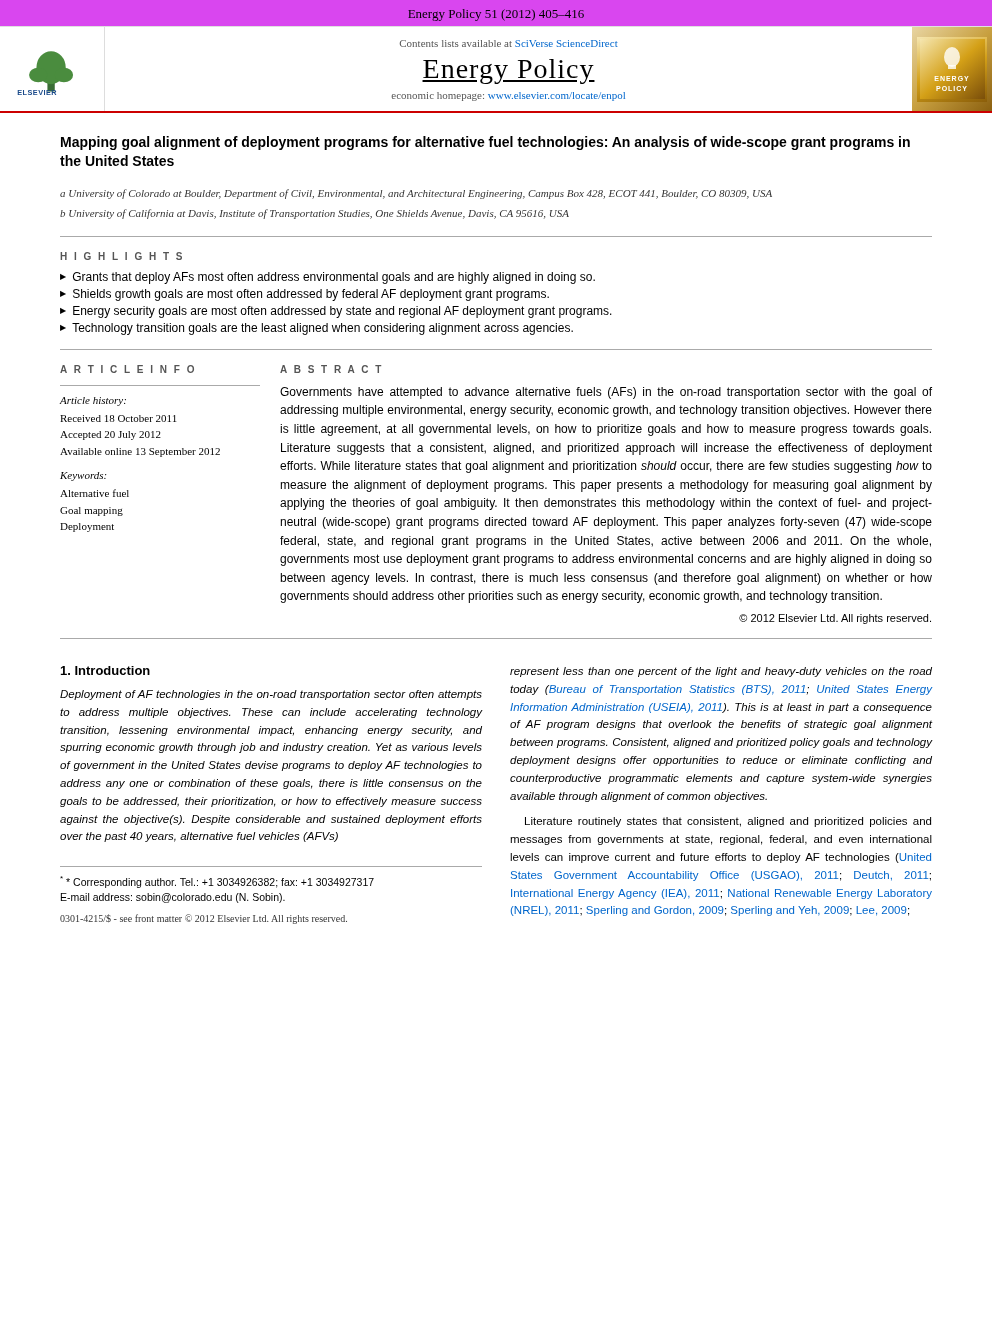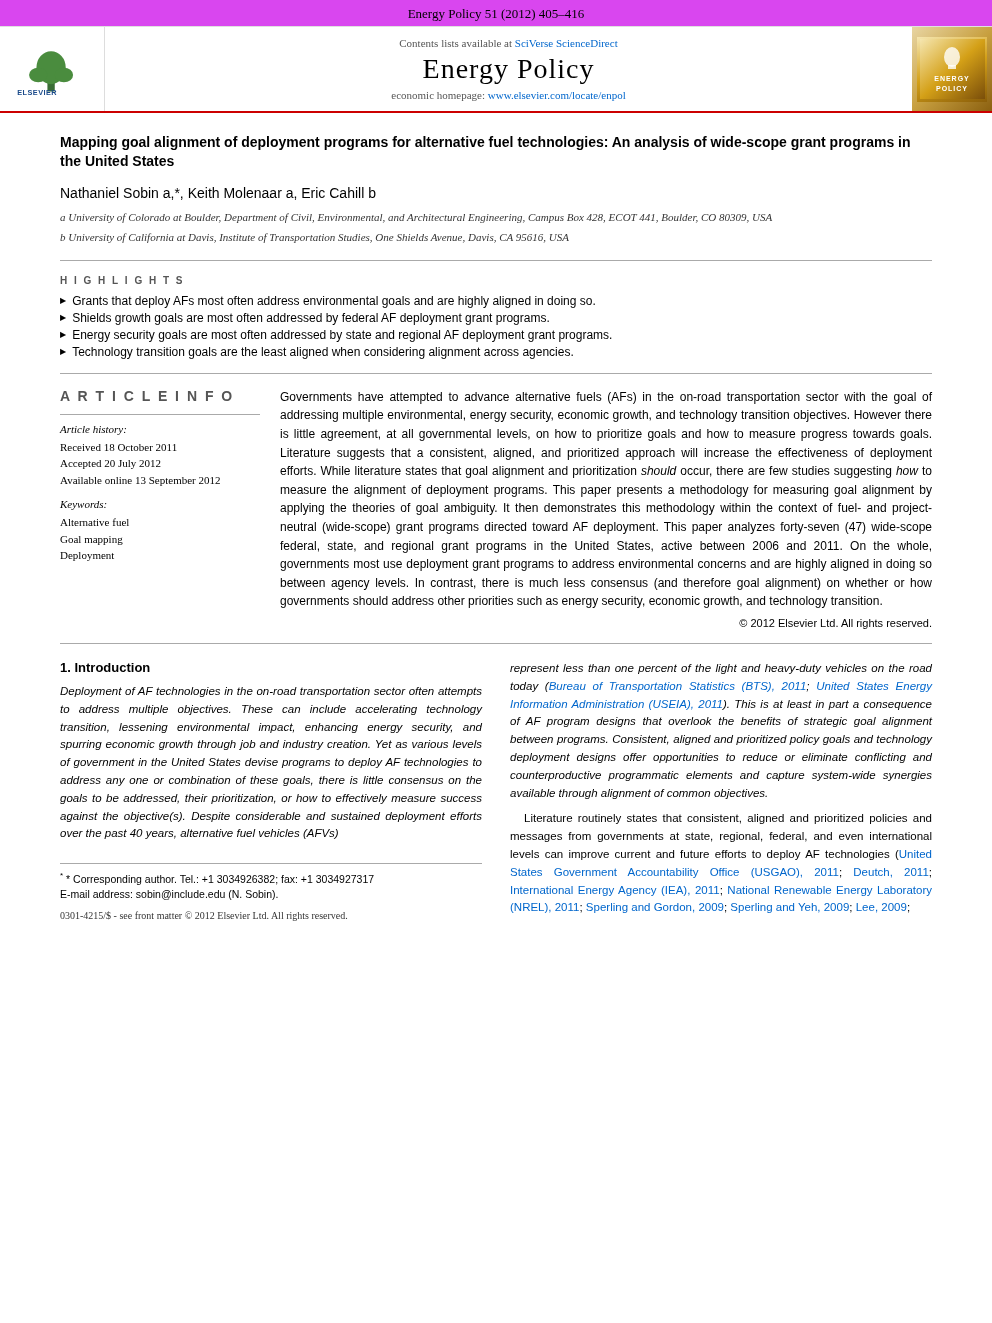--- a/index.html
+++ b/index.html
@@ -50,20 +50,21 @@
     .contents-line a {
       color: #0066cc;
       text-decoration: none;
     }
     .journal-title {
       font-size: 28px;
       font-family: 'Times New Roman', serif;
       color: #000;
       font-weight: normal;
       letter-spacing: 1px;
+      text-decoration: underline;
     }
     .journal-homepage {
       font-size: 11px;
       color: #555;
       margin-top: 4px;
     }
     .journal-homepage a {
       color: #0066cc;
       text-decoration: none;
     }
@@ -167,21 +168,21 @@
     .col-left {
       width: 200px;
       flex-shrink: 0;
     }
     .col-right {
       flex: 1;
     }
 
     
     .article-info-label {
-      font-size: 14px;
+      font-size: 10px;
       font-family: Arial, sans-serif;
       letter-spacing: 2px;
       text-transform: uppercase;
       color: #555;
       font-weight: bold;
       margin-bottom: 10px;
     }
     .article-history-label {
       font-size: 11px;
       font-style: italic;
@@ -232,21 +233,21 @@
       font-size: 11px;
       text-align: right;
       margin-top: 6px;
       font-family: Arial, sans-serif;
     }
 
     
     .body-two-col {
       display: flex;
       gap: 28px;
-      margin-top: 16px;
+      margin-top: 24px;
       justify-content: flex-end;
     }
     .body-col {
       flex: 1;
     }
 
     
     .section-heading {
       font-size: 13px;
       font-family: Arial, sans-serif;
@@ -353,23 +354,20 @@
         <text x="32" y="52" font-size="7" font-family="Arial" font-weight="bold" fill="#fff" text-anchor="middle" letter-spacing="1">POLICY</text>
       </svg>
     </div>
   </div>
 </div>
 
 <div class="main-content">
 
   <div class="article-title">Mapping goal alignment of deployment programs for alternative fuel technologies: An analysis of wide-scope grant programs in the United States</div>
 
-  <div class="authors">
-    <span>Nathaniel Sobin a,*, Keith Molenaar a, Eric Cahill b</span>
-  </div>
 
   <div class="affiliations">a University of Colorado at Boulder, Department of Civil, Environmental, and Architectural Engineering, Campus Box 428, ECOT 441, Boulder, CO 80309, USA</div>
   <div class="affiliations">b University of California at Davis, Institute of Transportation Studies, One Shields Avenue, Davis, CA 95616, USA</div>
 
   <hr class="divider">
 
   <div>
     <div class="section-label">H I G H L I G H T S</div>
     <ul class="highlights-list">
       <li>
@@ -398,20 +396,21 @@
       <div class="article-history-item">Received 18 October 2011</div>
       <div class="article-history-item">Accepted 20 July 2012</div>
       <div class="article-history-item">Available online 13 September 2012</div>
       <div class="keywords-label">Keywords:</div>
       <div class="keyword-item">Alternative fuel</div>
       <div class="keyword-item">Goal mapping</div>
       <div class="keyword-item">Deployment</div>
     </div>
 
     <div class="col-right">
+      <div class="abstract-label">A B S T R A C T</div>
       <div class="abstract-text">
         Governments have attempted to advance alternative fuels (AFs) in the on-road transportation sector with the goal of addressing multiple environmental, energy security, economic growth, and technology transition objectives. However there is little agreement, at all governmental levels, on how to prioritize goals and how to measure progress towards goals. Literature suggests that a consistent, aligned, and prioritized approach will increase the effectiveness of deployment efforts. While literature states that goal alignment and prioritization <em>should</em> occur, there are few studies suggesting <em>how</em> to measure the alignment of deployment programs. This paper presents a methodology for measuring goal alignment by applying the theories of goal ambiguity. It then demonstrates this methodology within the context of fuel- and project-neutral (wide-scope) grant programs directed toward AF deployment. This paper analyzes forty-seven (47) wide-scope federal, state, and regional grant programs in the United States, active between 2006 and 2011. On the whole, governments most use deployment grant programs to address environmental concerns and are highly aligned in doing so between agency levels. In contrast, there is much less consensus (and therefore goal alignment) on whether or how governments should address other priorities such as energy security, economic growth, and technology transition.
       </div>
       <div class="copyright-line">© 2012 Elsevier Ltd. All rights reserved.</div>
     </div>
   </div>
 
   <hr class="divider">
 
   <div class="body-two-col">
@@ -420,21 +419,21 @@
       <div class="section-heading">1.  Introduction</div>
       <div class="body-text">
         <p>Deployment of AF technologies in the on-road transportation sector often attempts to address multiple objectives. These can include accelerating technology transition, lessening environmental impact, enhancing energy security, and spurring economic growth through job and industry creation. Yet as various levels of government in the United States devise programs to deploy AF technologies to address any one or combination of these goals, there is little consensus on the goals to be addressed, their prioritization, or how to effectively measure success against the objective(s). Despite considerable and sustained deployment efforts over the past 40 years, alternative fuel vehicles (AFVs)</p>
       </div>
 
       <div class="footnote-area">
         <div class="footnote-text">
           <sup>*</sup>
           <span>* Corresponding author. Tel.: +1 3034926382; fax: +1 3034927317</span>
         </div>
-        <div class="footnote-text">E-mail address: sobin@include.edu (N. Sobin).</div>
+        <div class="footnote-text">E-mail address: sobin@colorado.edu (N. Sobin).</div>
         <div class="bottom-note">0301-4215/$ - see front matter © 2012 Elsevier Ltd. All rights reserved.</div>
       </div>
     </div>
 
     <div class="body-col">
       <div class="body-text">
         <p>represent less than one percent of the light and heavy-duty vehicles on the road today (<a class="link-blue">Bureau of Transportation Statistics (BTS), 2011</a>; <a class="link-blue">United States Energy Information Administration (USEIA), 2011</a>). This is at least in part a consequence of AF program designs that overlook the benefits of strategic goal alignment between programs. Consistent, aligned and prioritized policy goals and technology deployment designs offer opportunities to reduce or eliminate conflicting and counterproductive programmatic elements and capture system-wide synergies available through alignment of common objectives.</p>
         <p>Literature routinely states that consistent, aligned and prioritized policies and messages from governments at state, regional, federal, and even international levels can improve current and future efforts to deploy AF technologies (<a class="link-blue">United States Government Accountability Office (USGAO), 2011</a>; <a class="link-blue">Deutch, 2011</a>; <a class="link-blue">International Energy Agency (IEA), 2011</a>; <a class="link-blue">National Renewable Energy Laboratory (NREL), 2011</a>; <a class="link-blue">Sperling and Gordon, 2009</a>; <a class="link-blue">Sperling and Yeh, 2009</a>; <a class="link-blue">Lee, 2009</a>;</p>
       </div>
     </div>

